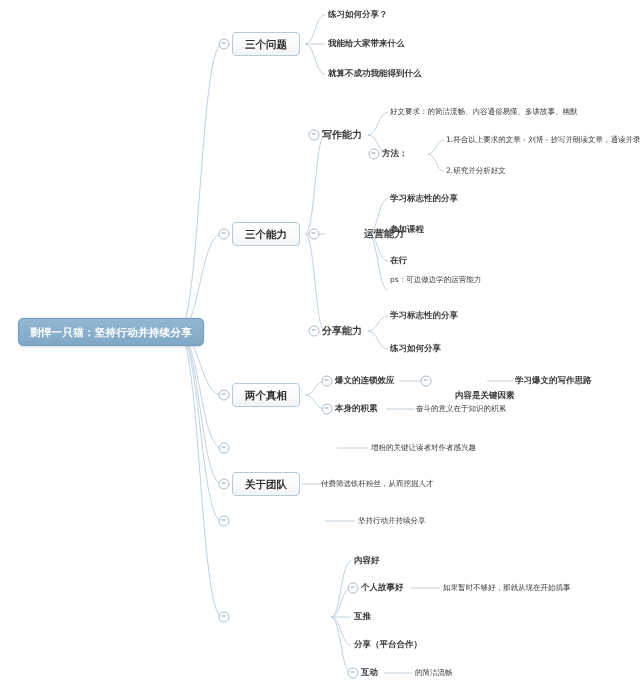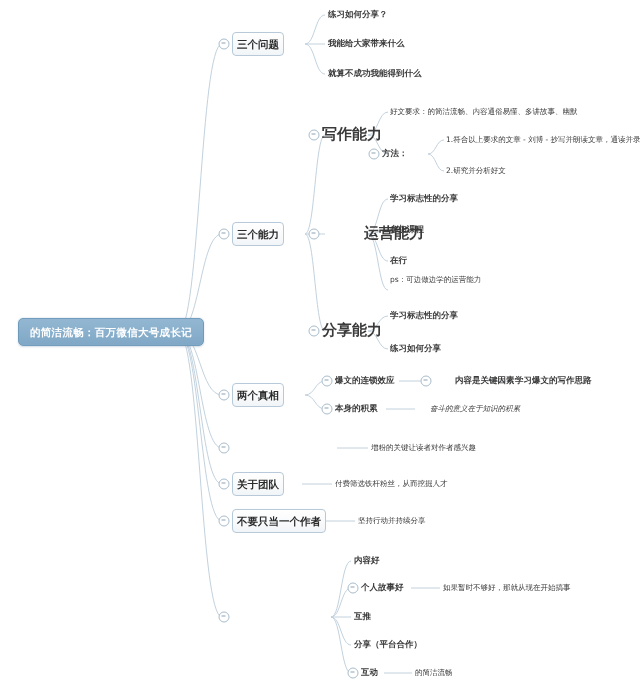--- a/index.html
+++ b/index.html
@@ -36,25 +36,25 @@
 
   
   .lvl1{
     background:#fbfcfd;
     background:linear-gradient(180deg,#ffffff 0%,#f2f5f8 100%);
     border:1px solid #b6c9d8;
     border-radius:4px;
     color:#2b2b2b;
     font-size:10.5px;
     font-weight:bold;
-    padding:5px 4px;
-  }
-
-  
-  .lvl2{color:#3a3a3a;font-size:15px;font-weight:bold;}
+    padding:5px 12px;
+  }
+
+  
+  .lvl2{color:#3a3a3a;font-size:10px;font-weight:bold;}
   .lvl3{color:#3a3a3a;font-size:8.5px;font-weight:bold;}
   .lvl4{color:#3a3a3a;font-size:7.5px;font-weight:normal;}
 
   
   .toggle{
     position:absolute;
     width:9px;height:9px;
     border:1px solid #a9bdcc;
     border-radius:50%;
     background:#ffffff;
@@ -124,21 +124,21 @@
       <path d="M331 617 C 341 617, 341 617, 351 617"></path>
       <path d="M331 617 C 341 617, 341 645, 351 645"></path>
       <path d="M331 617 C 341 617, 341 673, 351 673"></path>
 
       <path d="M411 588 L 440 588"></path>
 
       <path d="M384 673 L 412 673"></path>
     </g>
   </svg>
 
-  <div class="node root" style="left:18px;top:332px;">的简洁流畅：百万微信大号成长记</div>
+  <div class="node root" style="left:18px;top:332px;">剽悍一只猫：坚持行动并持续分享</div>
 
   <span class="toggle" style="left:224px;top:44px;"></span>
   <div class="node lvl1" style="left:232px;top:44px;">三个问题</div>
 
   <div class="node lvl3" style="left:328px;top:15px;">练习如何分享？</div>
   <div class="node lvl3" style="left:328px;top:44px;">我能给大家带来什么</div>
   <div class="node lvl3" style="left:328px;top:74px;">就算不成功我能得到什么</div>
 
   <span class="toggle" style="left:224px;top:234px;"></span>
   <div class="node lvl1" style="left:232px;top:234px;">三个能力</div>
@@ -163,36 +163,35 @@
   <div class="node lvl2" style="left:322px;top:331px;">分享能力</div>
   <div class="node lvl3" style="left:390px;top:316px;">学习标志性的分享</div>
   <div class="node lvl3" style="left:390px;top:349px;">练习如何分享</div>
 
   <span class="toggle" style="left:224px;top:395px;"></span>
   <div class="node lvl1" style="left:232px;top:395px;">两个真相</div>
 
   <span class="toggle" style="left:327px;top:381px;"></span>
   <div class="node lvl3" style="left:335px;top:381px;">爆文的连锁效应</div>
   <span class="toggle" style="left:426px;top:381px;"></span>
-  <div class="node lvl3" style="left:434px;top:381px;padding-left:21px;">内容是关键因素</div>
+  <div class="node lvl3" style="left:434px;top:396px;padding-left:21px;">内容是关键因素</div>
   <div class="node lvl3" style="left:515px;top:381px;">学习爆文的写作思路</div>
 
   <span class="toggle" style="left:327px;top:409px;"></span>
   <div class="node lvl3" style="left:335px;top:409px;">本身的积累</div>
-  <div class="node lvl4" style="left:430px;top:409px;font-style:italic;">奋斗的意义在于知识的积累</div>
+  <div class="node lvl4" style="left:416px;top:409px;">奋斗的意义在于知识的积累</div>
 
   <span class="toggle" style="left:224px;top:448px;"></span>
   <div class="node lvl4" style="left:371px;top:448px;">增粉的关键让读者对作者感兴趣</div>
 
   <span class="toggle" style="left:224px;top:484px;"></span>
   <div class="node lvl1" style="left:232px;top:484px;">关于团队</div>
-  <div class="node lvl4" style="left:335px;top:484px;">付费筛选铁杆粉丝，从而挖掘人才</div>
+  <div class="node lvl4" style="left:321px;top:484px;">付费筛选铁杆粉丝，从而挖掘人才</div>
 
   <span class="toggle" style="left:224px;top:521px;"></span>
-  <div class="node lvl1" style="left:232px;top:521px;">不要只当一个作者</div>
   <div class="node lvl4" style="left:358px;top:521px;">坚持行动并持续分享</div>
 
   <span class="toggle" style="left:224px;top:617px;"></span>
 
   <div class="node lvl3" style="left:354px;top:561px;">内容好</div>
 
   <span class="toggle" style="left:353px;top:588px;"></span>
   <div class="node lvl3" style="left:361px;top:588px;">个人故事好</div>
   <div class="node lvl4" style="left:443px;top:588px;">如果暂时不够好，那就从现在开始搞事</div>
 

